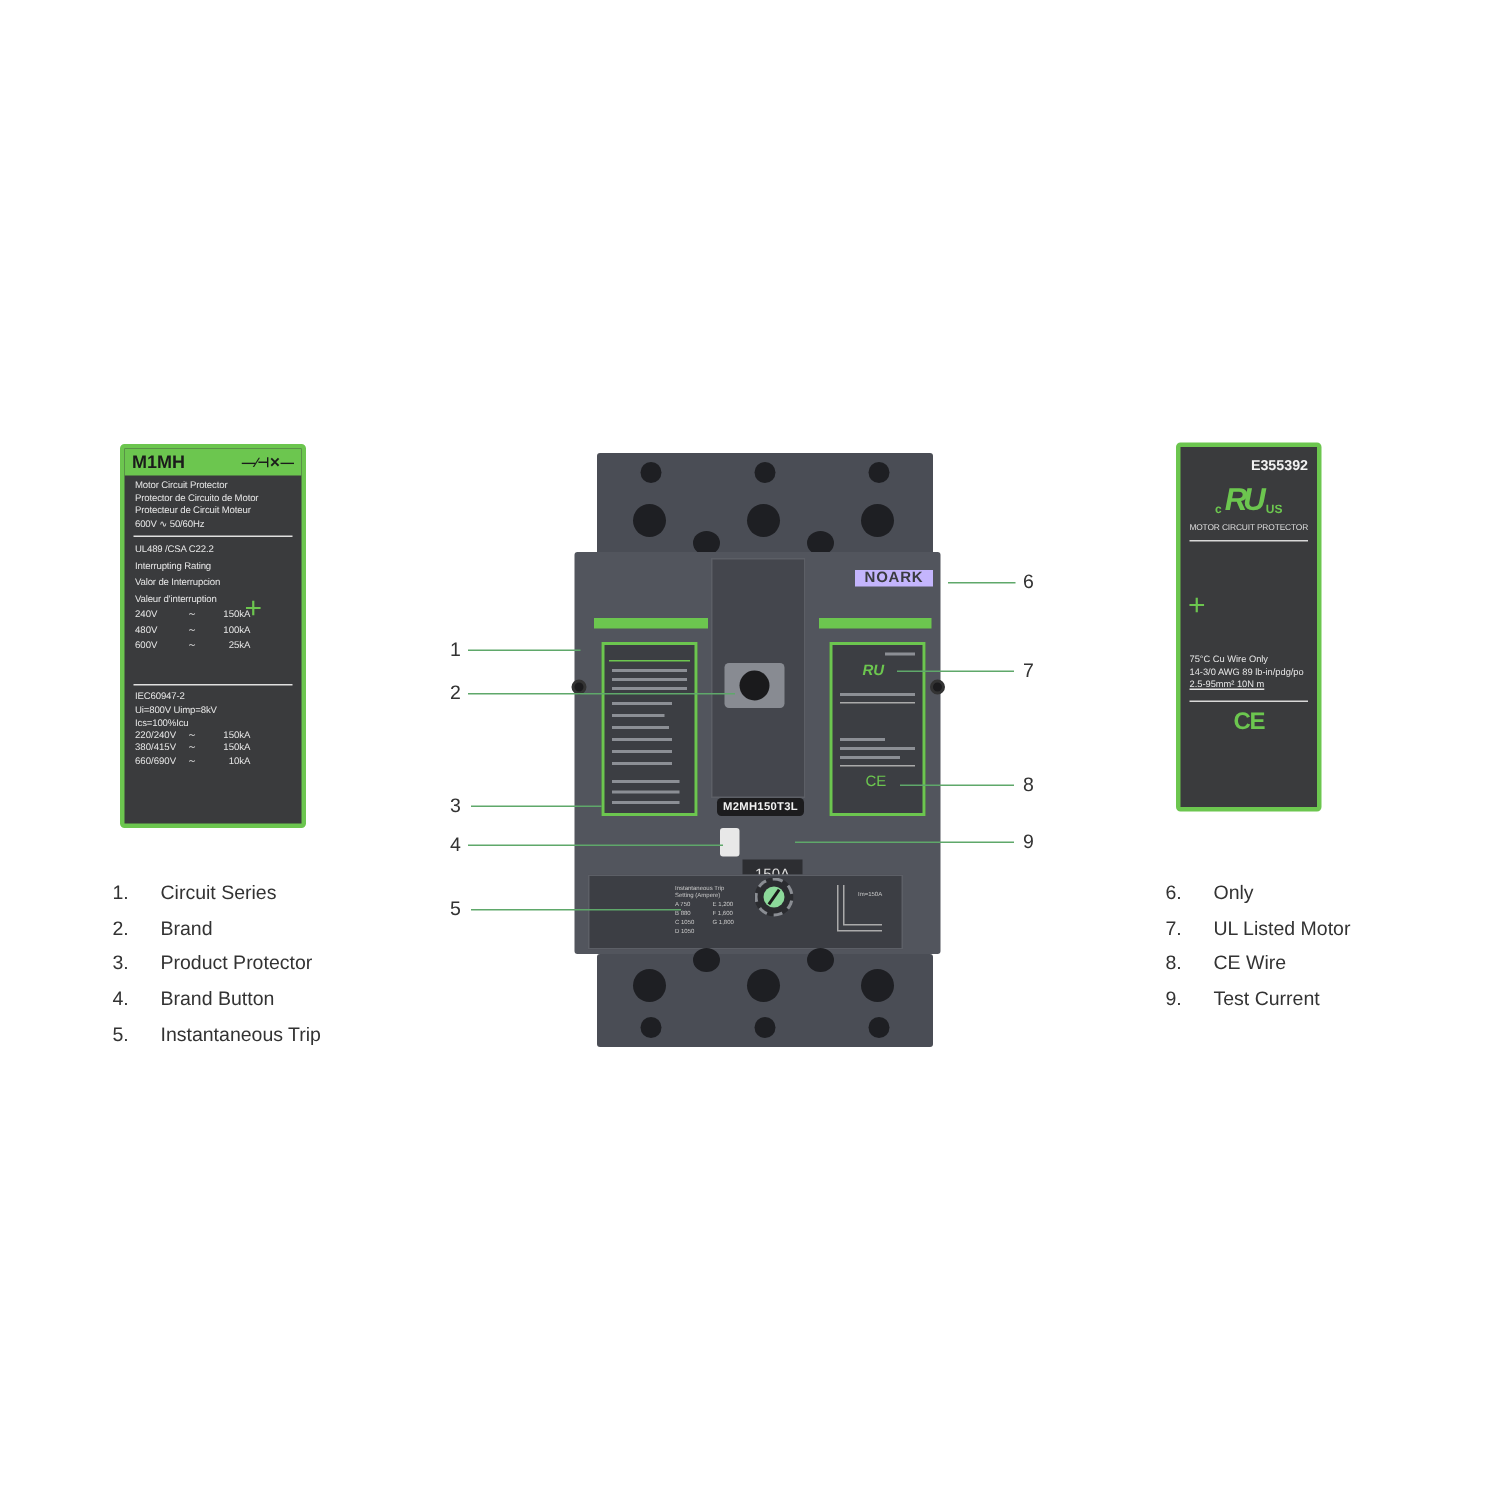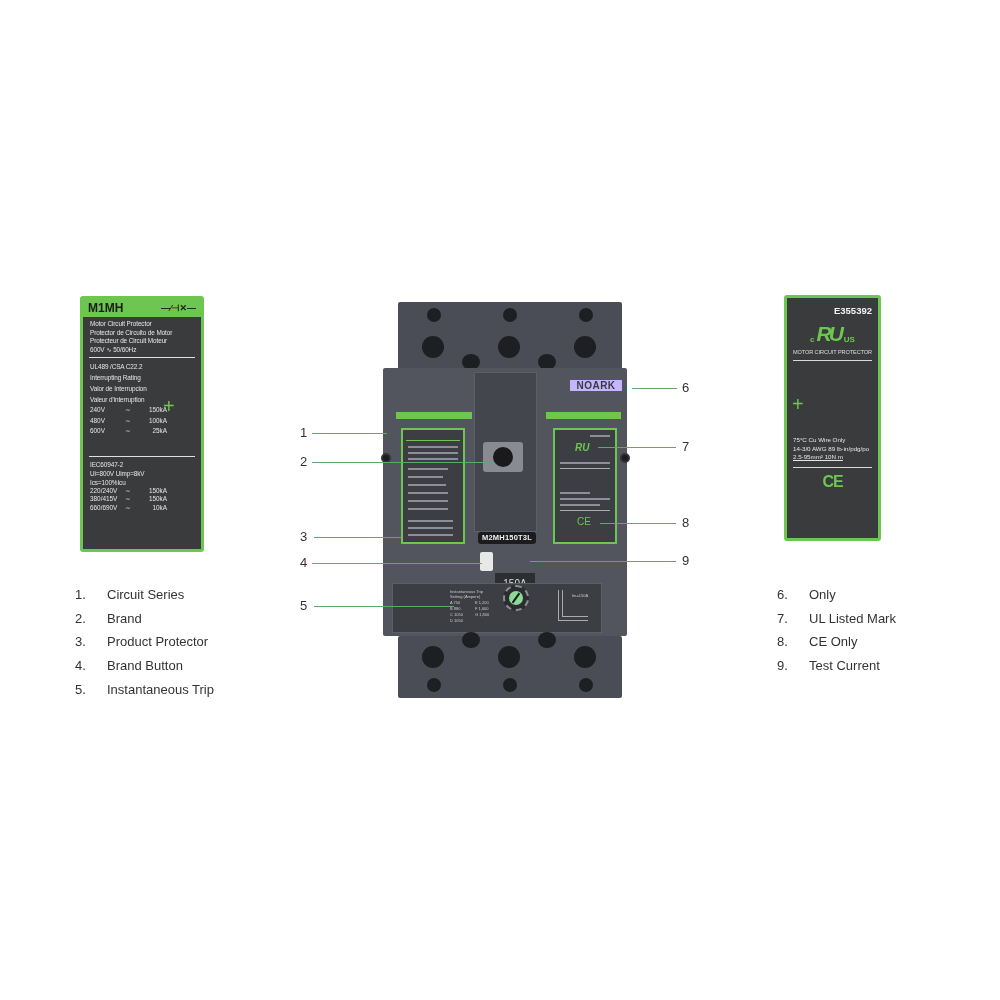--- a/index.html
+++ b/index.html
@@ -267,23 +267,23 @@
     </div>
 </div>
 
 <div class="legend" style="left:777px; top:583px;">
   <div class="item">
       <span class="num">6.</span>
       <span>Only</span>
     </div>
   <div class="item">
       <span class="num">7.</span>
-      <span>UL Listed Mark</span>
+      <span>UL Listed Motor</span>
     </div>
   <div class="item">
       <span class="num">8.</span>
-      <span>CE Only</span>
+      <span>CE Wire</span>
     </div>
   <div class="item">
       <span class="num">9.</span>
       <span>Test Current</span>
     </div>
 </div>
 
 </body></html>

